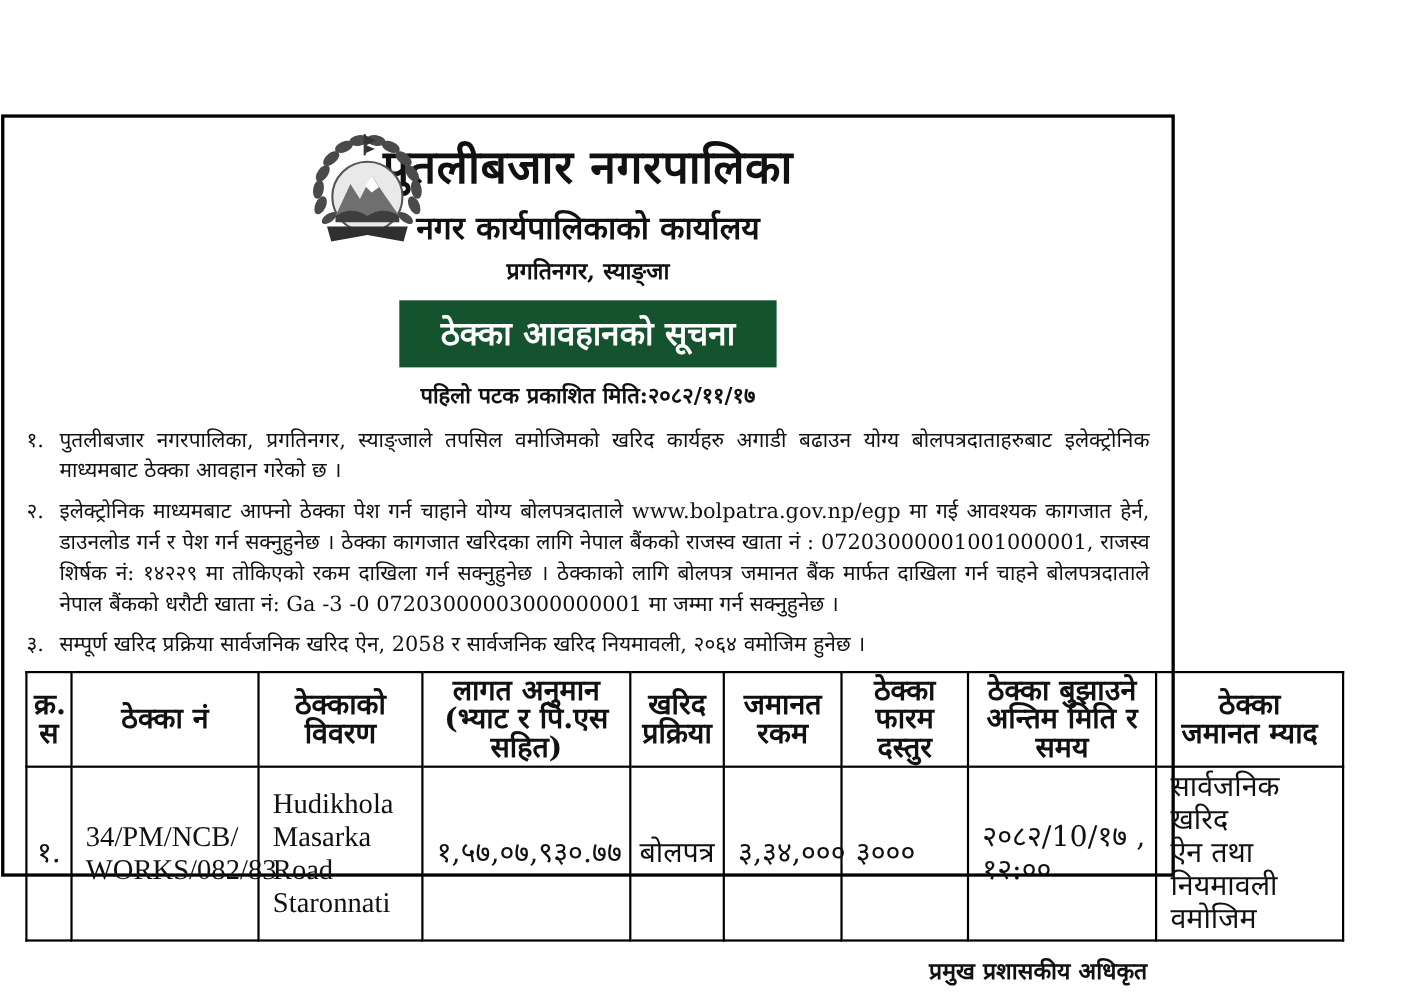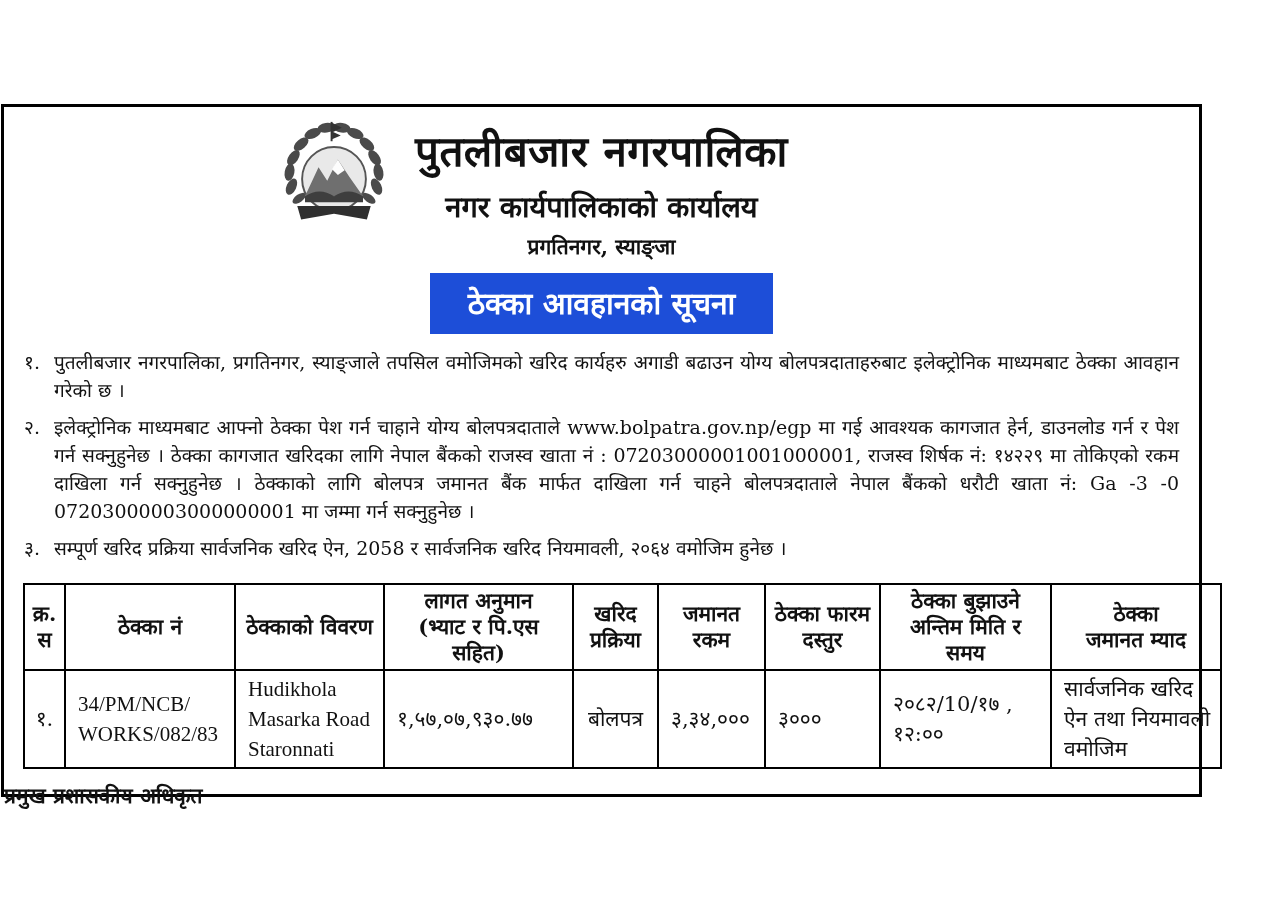--- a/index.html
+++ b/index.html
@@ -6,21 +6,21 @@
   body {
     width: 1280px; height: 904px;
     background: #ffffff;
     font-family: "DejaVu Serif", "Liberation Serif", serif;
     color: #111111;
   }
   .sheet { position: relative; width: 1280px; height: 904px; background: #fff; overflow: hidden; }
 
   .frame {
     position: absolute; left: 1px; top: 104px;
-    width: 1201px; height: 693px;
+    width: 1067px; height: 693px;
     border: 3px solid #000;
     box-sizing: border-box;
     background: #fff;
   }
 
   .logo {
     position: absolute; left: 272px; top: 10px;
     width: 116px; height: 120px;
   }
 
@@ -28,54 +28,55 @@
   .muni-name {
     margin-top: 14px;
     font-size: 42px; font-weight: bold; letter-spacing: 0.5px;
   }
   .office-name { margin-top: 8px; font-size: 29px; font-weight: bold; }
   .addr { margin-top: 8px; font-size: 21px; font-weight: bold; line-height: 27px; }
 
   .banner-wrap { text-align: center; margin-top: 13px; }
   .banner {
     display: inline-block;
-    background: #1d4ed8; color: #fff;
+    background: #14532d; color: #fff;
     font-size: 30px; font-weight: bold;
     padding: 9px 38px 11px 38px;
   }
   .pubdate { text-align: center; margin-top: 11px; font-size: 20px; font-weight: bold; }
 
   .notice-list { margin: 14px 20px 0 20px; }
   .notice-item { display: flex; margin-bottom: 9px; font-size: 19px; line-height: 28px; }
   .notice-num { width: 30px; flex: 0 0 30px; }
   .notice-text { flex: 1; text-align: justify; }
 
   table.tender {
     border-collapse: collapse;
     table-layout: fixed;
-    margin: 21px 0 0 19px;
+    margin: 10px 0 0 19px;
     width: 1197px;
-    font-size: 21px;
+    font-size: 26px;
     padding-left: 44px;
   }
   table.tender th, table.tender td {
     border: 2px solid #000;
     padding: 3px 6px;
     vertical-align: middle;
     box-sizing: border-box;
   }
   table.tender th { font-weight: bold; text-align: center; height: 60px; line-height: 26px; }
   table.tender td { height: 95px; line-height: 30px; }
   .pre { white-space: pre-line; }
   .c { text-align: center; }
   .l { text-align: left; padding-left: 12px !important; }
   td.latin { font-family: "Liberation Serif", "DejaVu Serif", serif; line-height: 31px; }
 
   .signatory {
     margin: 12px 22px 0 0;
+    text-align: right;
     font-size: 21px; font-weight: bold;
   }
 </style>
 </head>
 <body>
 
 <div class="sheet">
   <div class="frame">
 
     <svg class="logo" viewBox="0 0 120 120" aria-hidden="true">
@@ -114,20 +115,21 @@
     <div class="head">
       <div class="muni-name">पुतलीबजार नगरपालिका</div>
       <div class="office-name">नगर कार्यपालिकाको कार्यालय</div>
       <div class="addr">प्रगतिनगर, स्याङ्जा</div>
     </div>
 
     <div class="banner-wrap">
       <span class="banner">ठेक्का आवहानको सूचना</span>
     </div>
 
+    <div class="pubdate">पहिलो पटक प्रकाशित मिति:२०८२/११/१७</div>
 
     <div class="notice-list">
       <div class="notice-item">
         <span class="notice-num">१.</span>
         <span class="notice-text">पुतलीबजार नगरपालिका, प्रगतिनगर, स्याङ्जाले तपसिल वमोजिमको खरिद कार्यहरु अगाडी बढाउन योग्य बोलपत्रदाताहरुबाट इलेक्ट्रोनिक माध्यमबाट ठेक्का आवहान गरेको छ ।</span>
       </div>
       <div class="notice-item">
         <span class="notice-num">२.</span>
         <span class="notice-text">इलेक्ट्रोनिक माध्यमबाट आफ्नो ठेक्का पेश गर्न चाहाने योग्य बोलपत्रदाताले www.bolpatra.gov.np/egp मा गई आवश्यक कागजात हेर्न, डाउनलोड गर्न र पेश गर्न सक्नुहुनेछ । ठेक्का कागजात खरिदका लागि नेपाल बैंकको राजस्व खाता नं : 07203000001001000001,  राजस्व शिर्षक नं: १४२२९ मा तोकिएको रकम दाखिला गर्न सक्नुहुनेछ । ठेक्काको लागि बोलपत्र जमानत बैंक मार्फत दाखिला गर्न चाहने बोलपत्रदाताले नेपाल बैंकको धरौटी खाता नं: Ga -3 -0 07203000003000000001 मा जम्मा गर्न सक्नुहुनेछ ।</span>
       </div>

